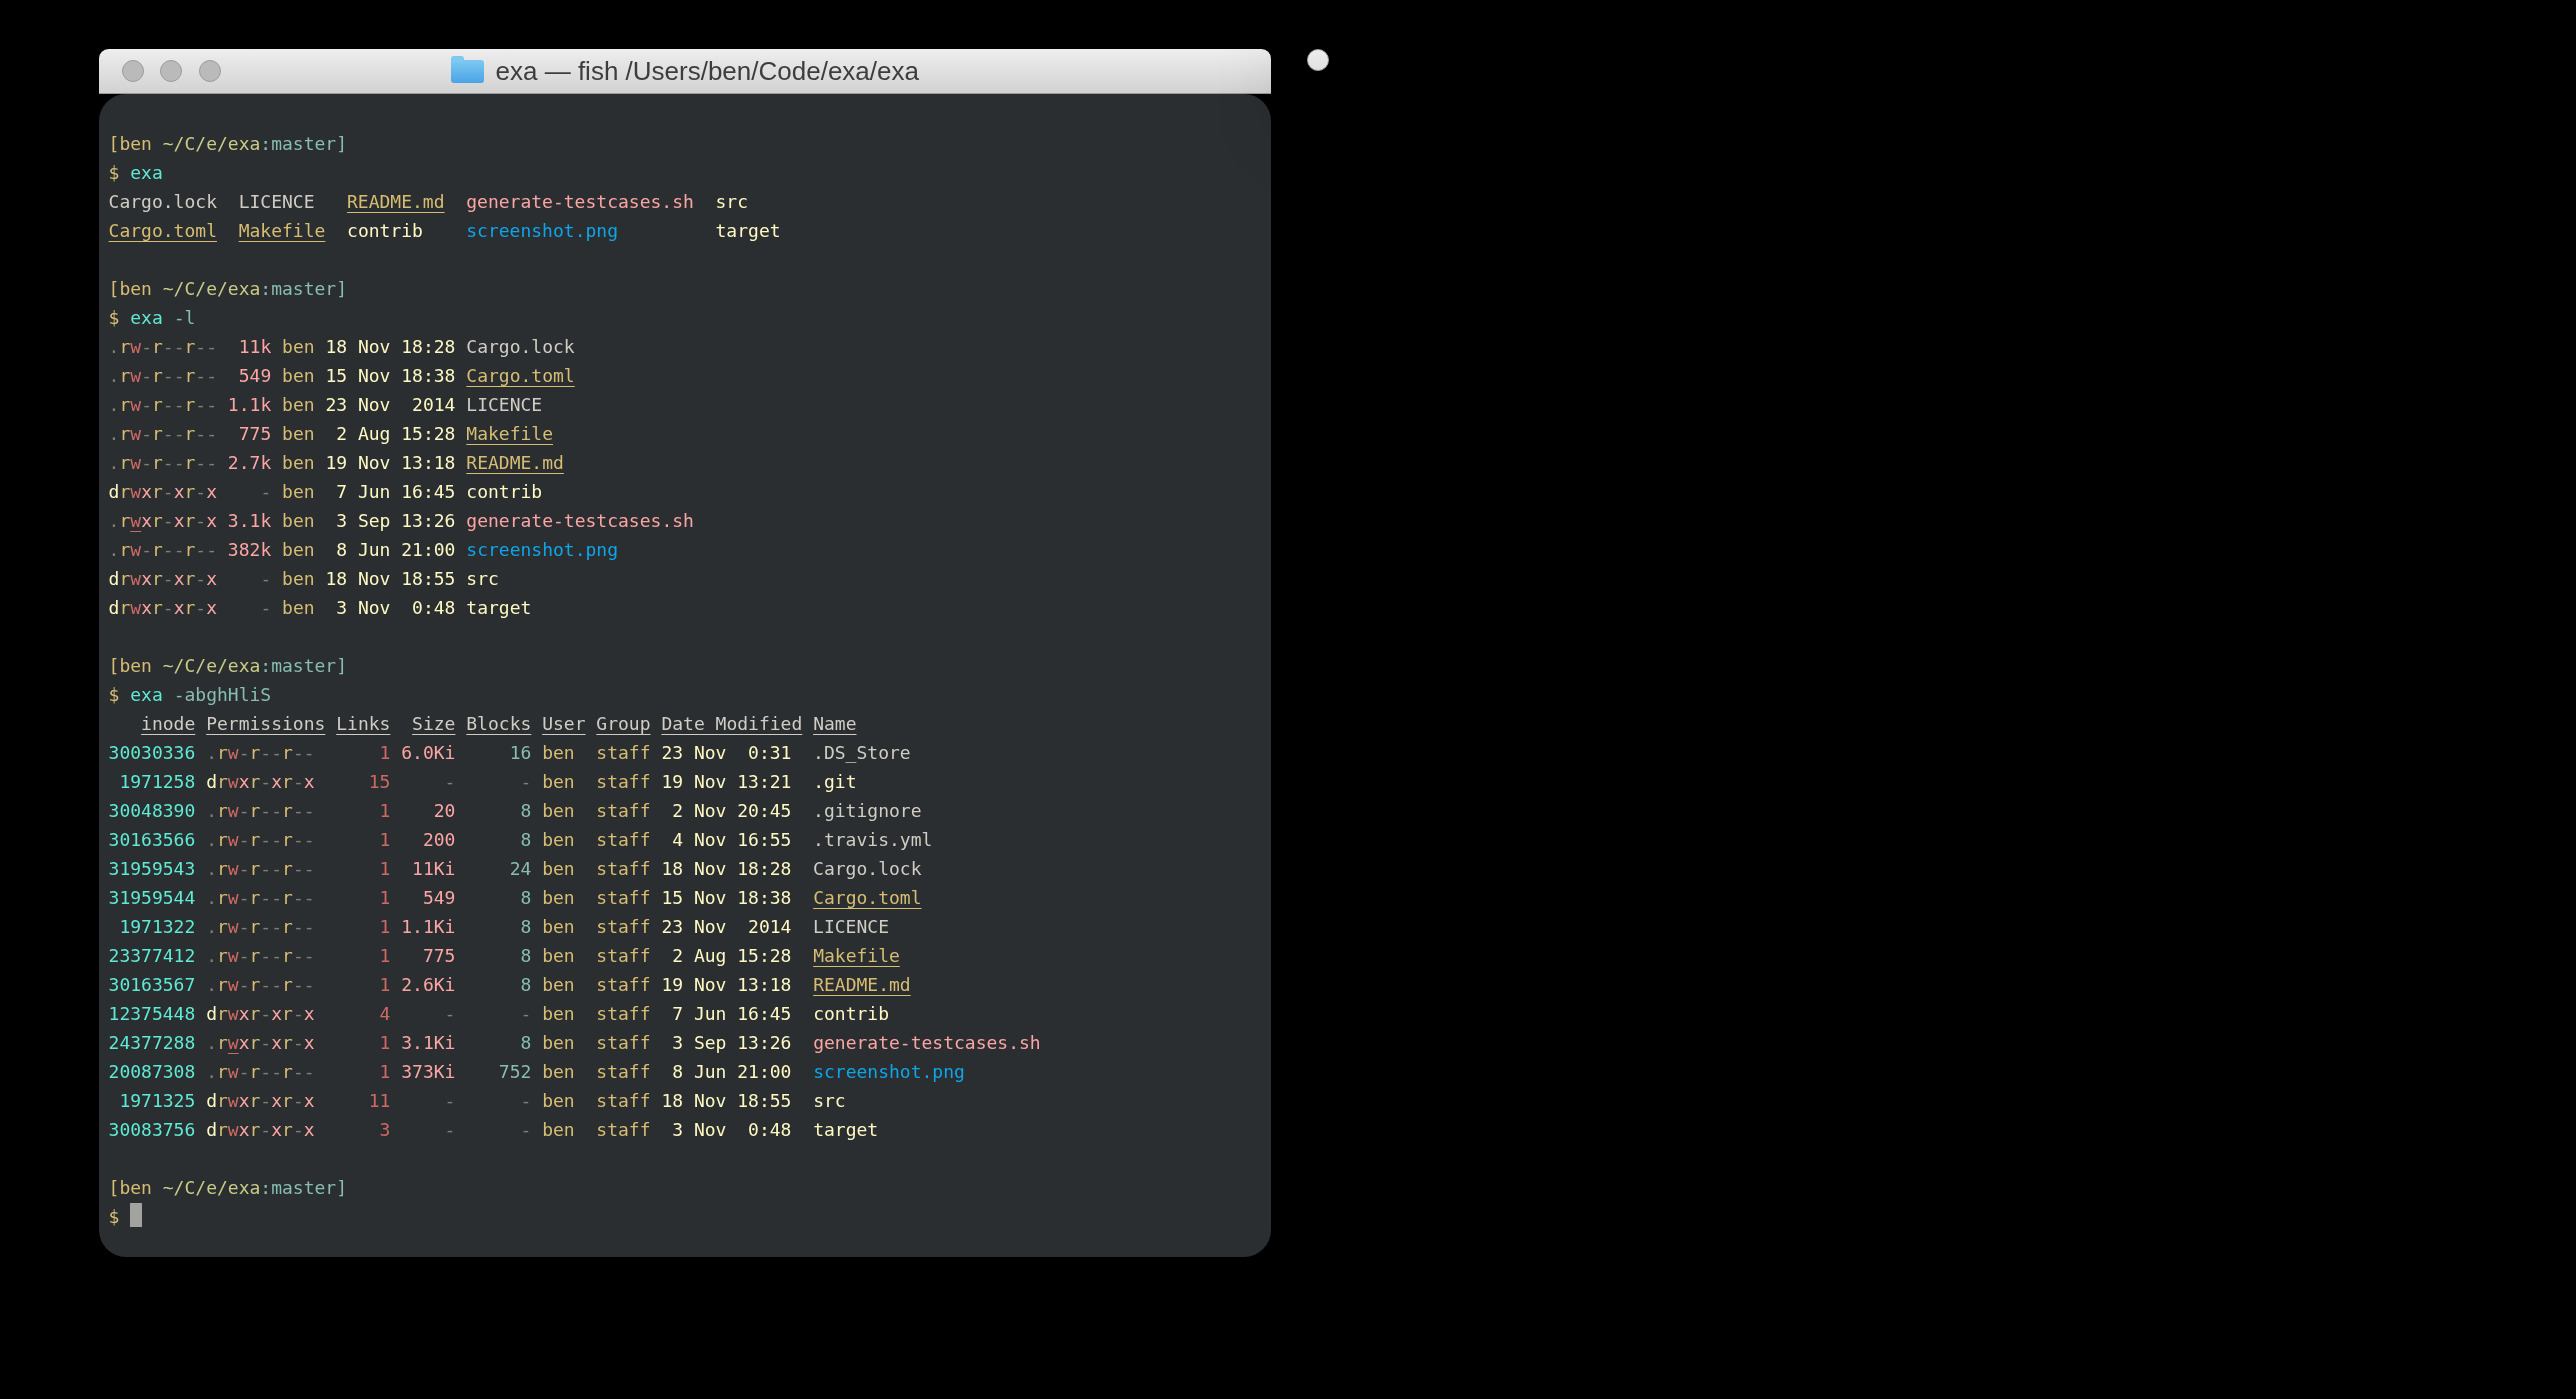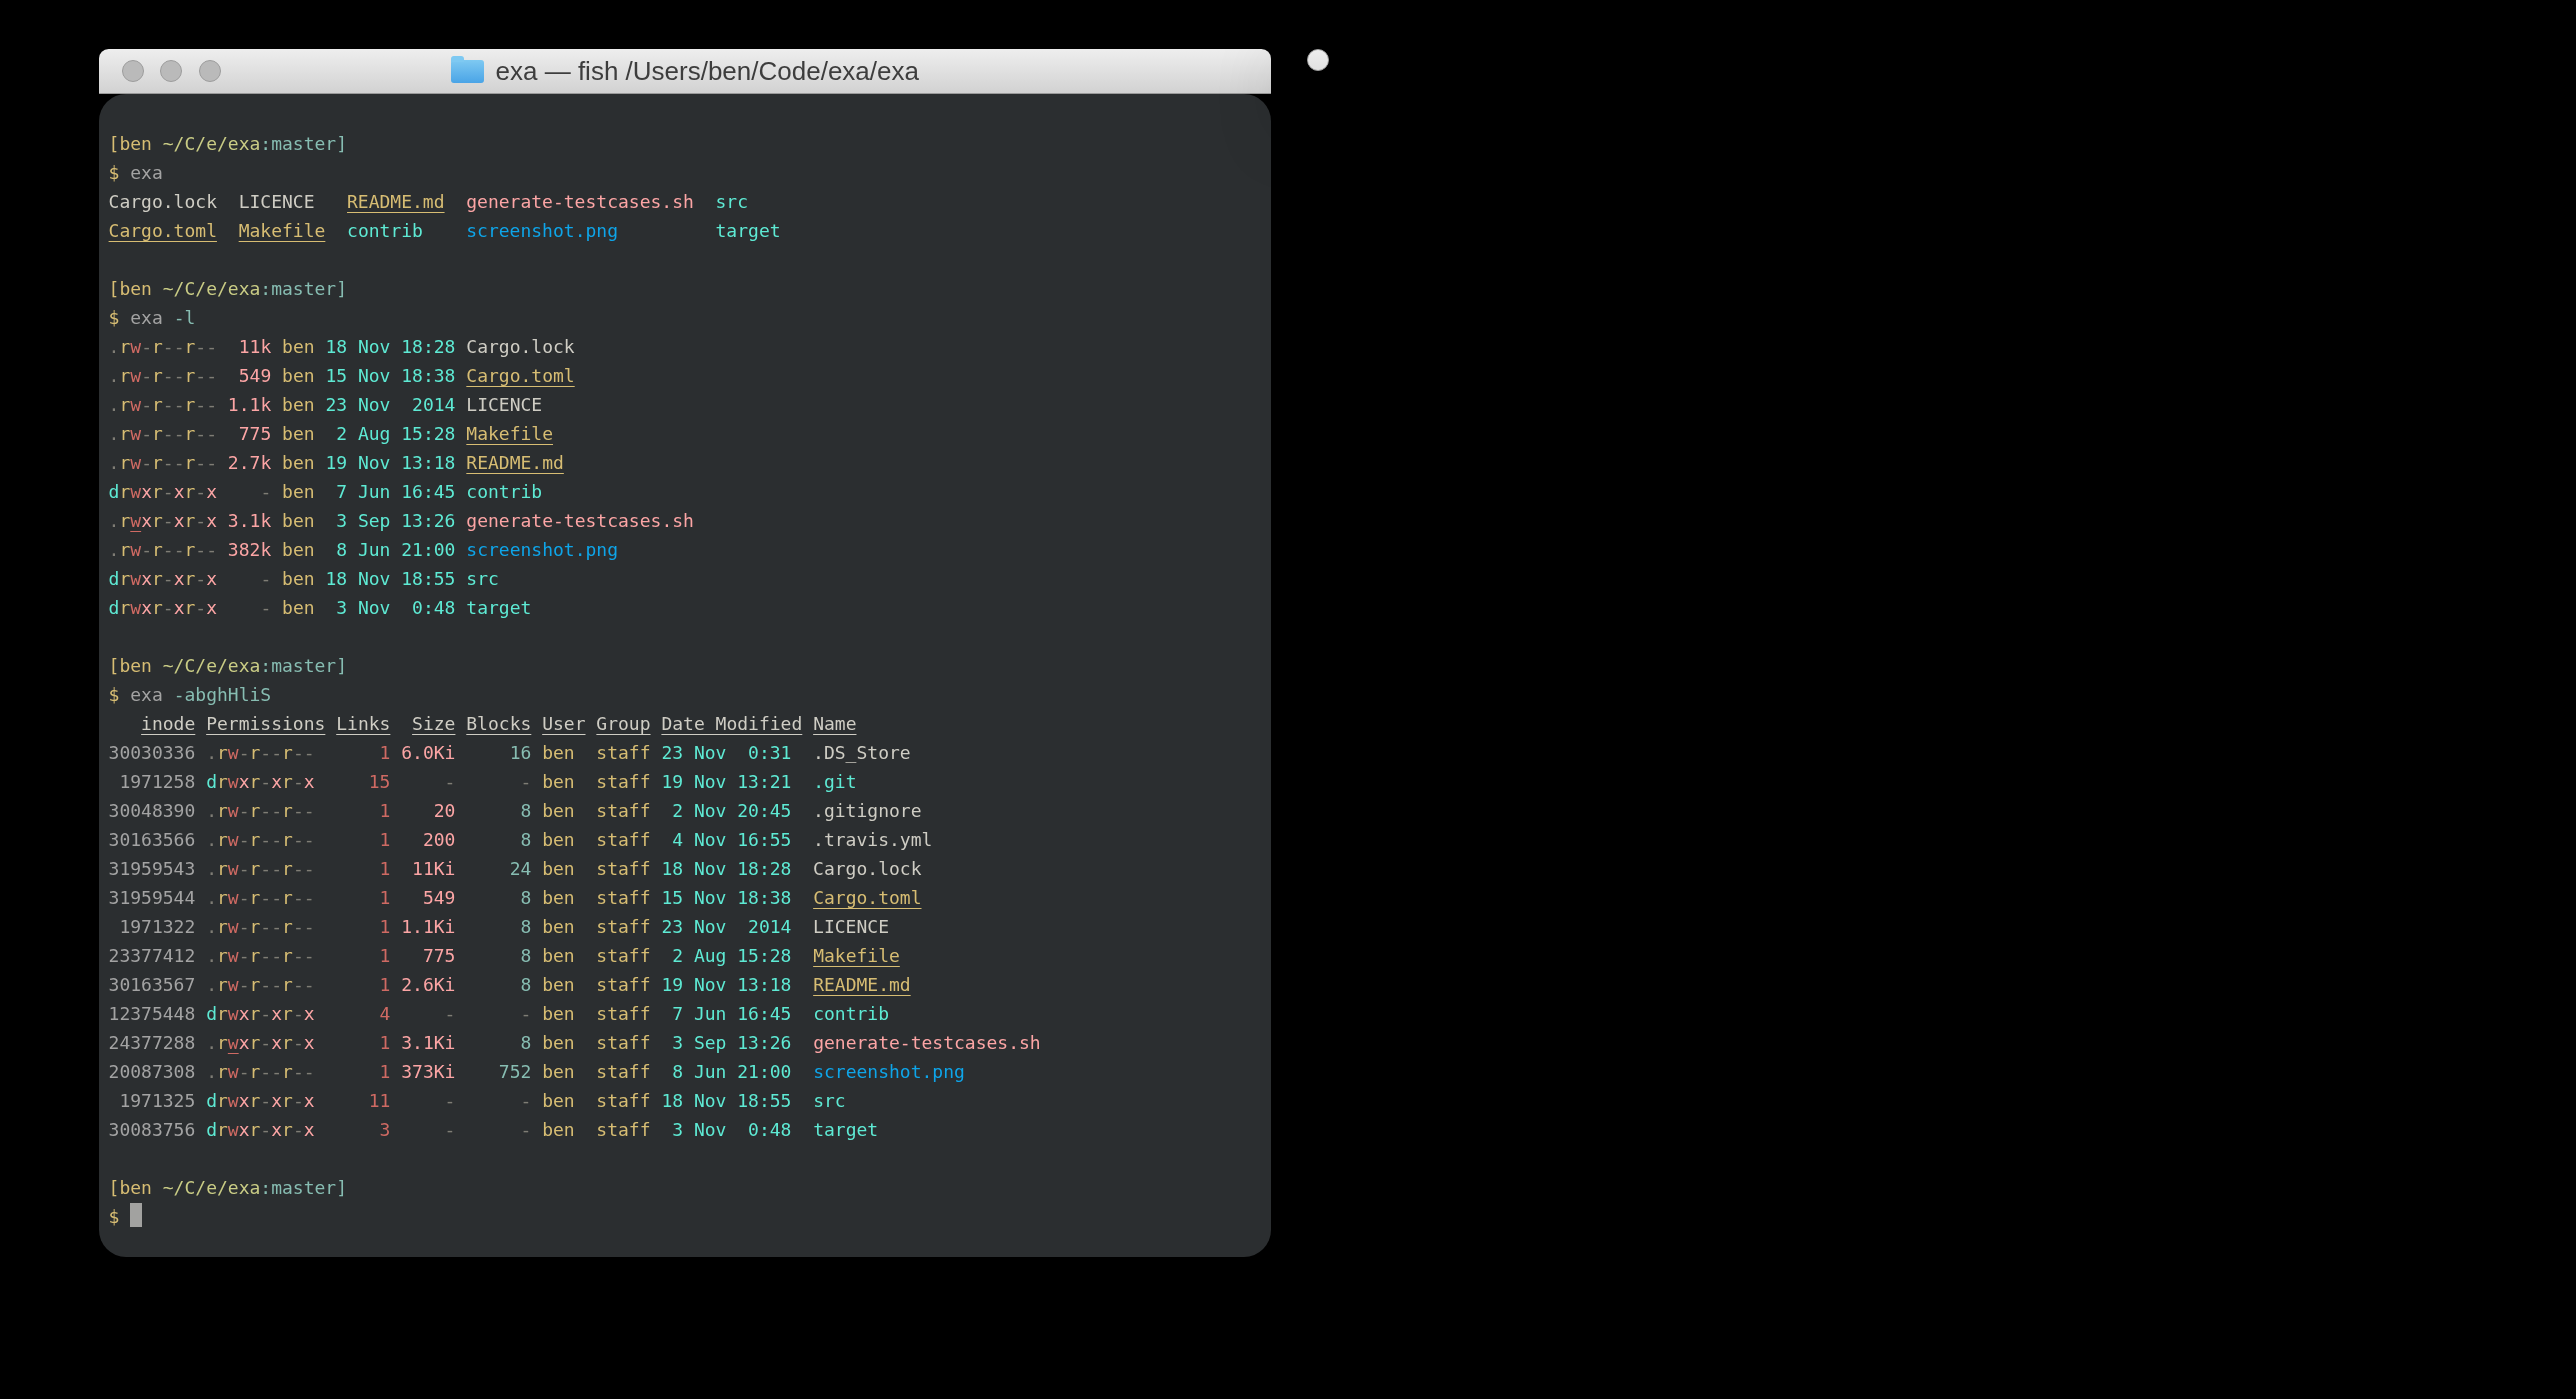--- a/index.html
+++ b/index.html
@@ -20,21 +20,21 @@
   .folder{display:inline-block;width:33px;height:23px;position:relative;border-radius:2.9px;
           background:linear-gradient(#7ec9f2,#4aa4e6);margin-top:1.9px;}
   .folder::before{content:"";position:absolute;top:-4.8px;left:0;width:13.4px;height:6.7px;
           border-radius:2.9px 2.9px 0 0;background:#7ec9f2;}
   .term{height:calc(100% - 45px);padding:35px 5.8px 0 9.6px;font-size:18px;line-height:29px;
         white-space:pre;box-sizing:border-box;border-radius:27px;}
   .tline{height:29px;}
   .dark .term{background:#2b2e30;color:#cfcdc4;}
   
   .dark .f{color:#cfcdc4}.dark .y{color:#d7bd73}.dark .r{color:#cf6a63}
-  .dark .g{color:#fca5a5}.dark .b{color:#5eead4}.dark .p{color:#a3a3a3}
+  .dark .g{color:#fca5a5}.dark .b{color:#fef9c3}.dark .p{color:#5eead4}
   .dark .k{color:#0ea5e9}.dark .t{color:#87bdb2}.dark .x{color:#7f7d75}
   .dark .lg{color:#c9cc85}
   .dark .cur{background:#a2a2a0}
   .u{text-decoration:underline;text-underline-offset:3.8px;text-align:right;}
   .cur{display:inline-block;width:11.5px;height:24px;vertical-align:text-bottom;}
 </style>
 </head>
 <body>
 
 <div>

